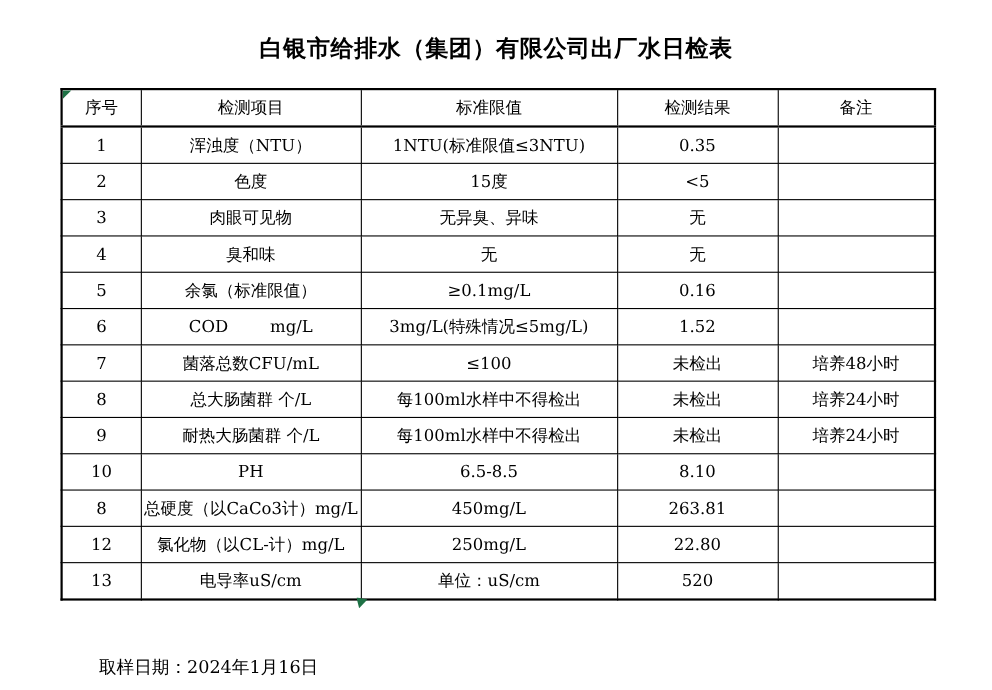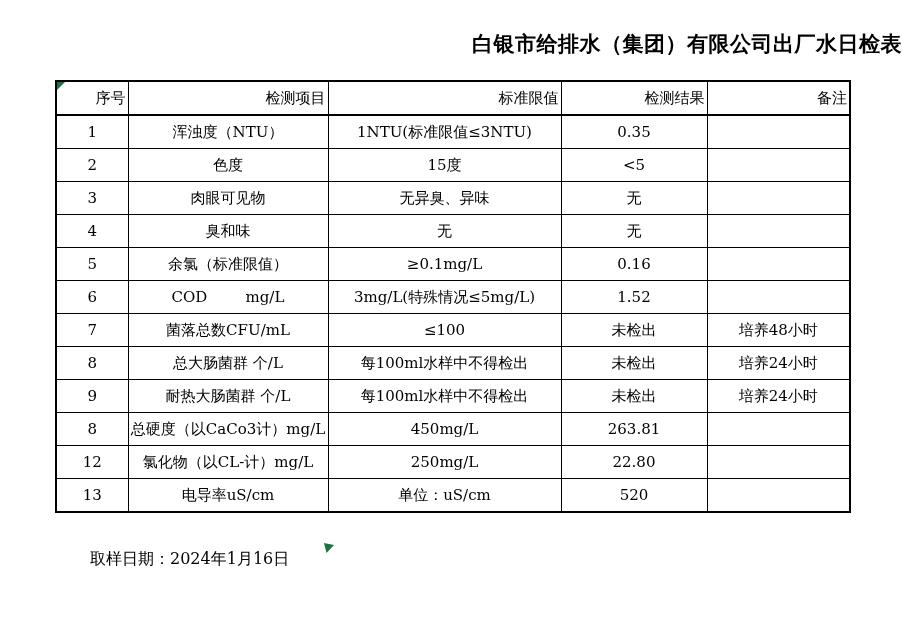--- a/index.html
+++ b/index.html
@@ -11,21 +11,21 @@
     color: #000000;
     font-family: "DejaVu Serif", "Liberation Serif", serif;
     overflow: hidden;
   }
   .title {
     position: absolute;
     top: 30px;
     left: 0;
     width: 100%;
     margin: 0;
-    text-align: right;
+    text-align: center;
     font-size: 21px;
     font-weight: bold;
     letter-spacing: 0.5px;
   }
   .table-wrap {
     position: absolute;
     left: 55px;
     top: 80px;
   }
   table.inspection {
@@ -40,21 +40,20 @@
     padding: 0 2px;
     text-align: center;
     vertical-align: middle;
     font-size: 15px;
     font-weight: normal;
     white-space: pre;
     overflow: hidden;
   }
   table.inspection thead th {
     border-bottom: 2px solid #000000;
-    text-align: right;
   }
   .corner-triangle {
     position: absolute;
     left: 2px;
     top: 2px;
     width: 8px;
     height: 8px;
     clip-path: polygon(0 0, 100% 0, 0 100%);
   }
   .handle-triangle {
@@ -66,21 +65,21 @@
     clip-path: polygon(0 0, 100% 20%, 25% 100%);
   }
   .footer {
     position: absolute;
     left: 0;
     top: 549px;
     width: 100%;
     height: 24px;
     font-size: 16px;
   }
-  .footer .sampling { position: absolute; left: 90px; }
+  .footer .sampling { position: absolute; left: 90px; margin-top: 48px; }
   .footer .testing  { position: absolute; left: 400px; }
   .footer .reporter { position: absolute; left: 655px; }
 </style>
 </head>
 <body>
 
 <div class="page">
 
   <h1 class="title">白银市给排水（集团）有限公司出厂水日检表</h1>
 
@@ -160,20 +159,27 @@
             <td>培养24小时</td>
           </tr>
           <tr>
             <td>9</td>
             <td>耐热大肠菌群 个/L</td>
             <td>每100ml水样中不得检出</td>
             <td>未检出</td>
             <td>培养24小时</td>
           </tr>
           <tr>
+            <td>10</td>
+            <td>PH</td>
+            <td>6.5-8.5</td>
+            <td>8.10</td>
+            <td></td>
+          </tr>
+          <tr>
             <td>8</td>
             <td>总硬度（以CaCo3计）mg/L</td>
             <td>450mg/L</td>
             <td>263.81</td>
             <td></td>
           </tr>
           <tr>
             <td>12</td>
             <td>氯化物（以CL-计）mg/L</td>
             <td>250mg/L</td>

